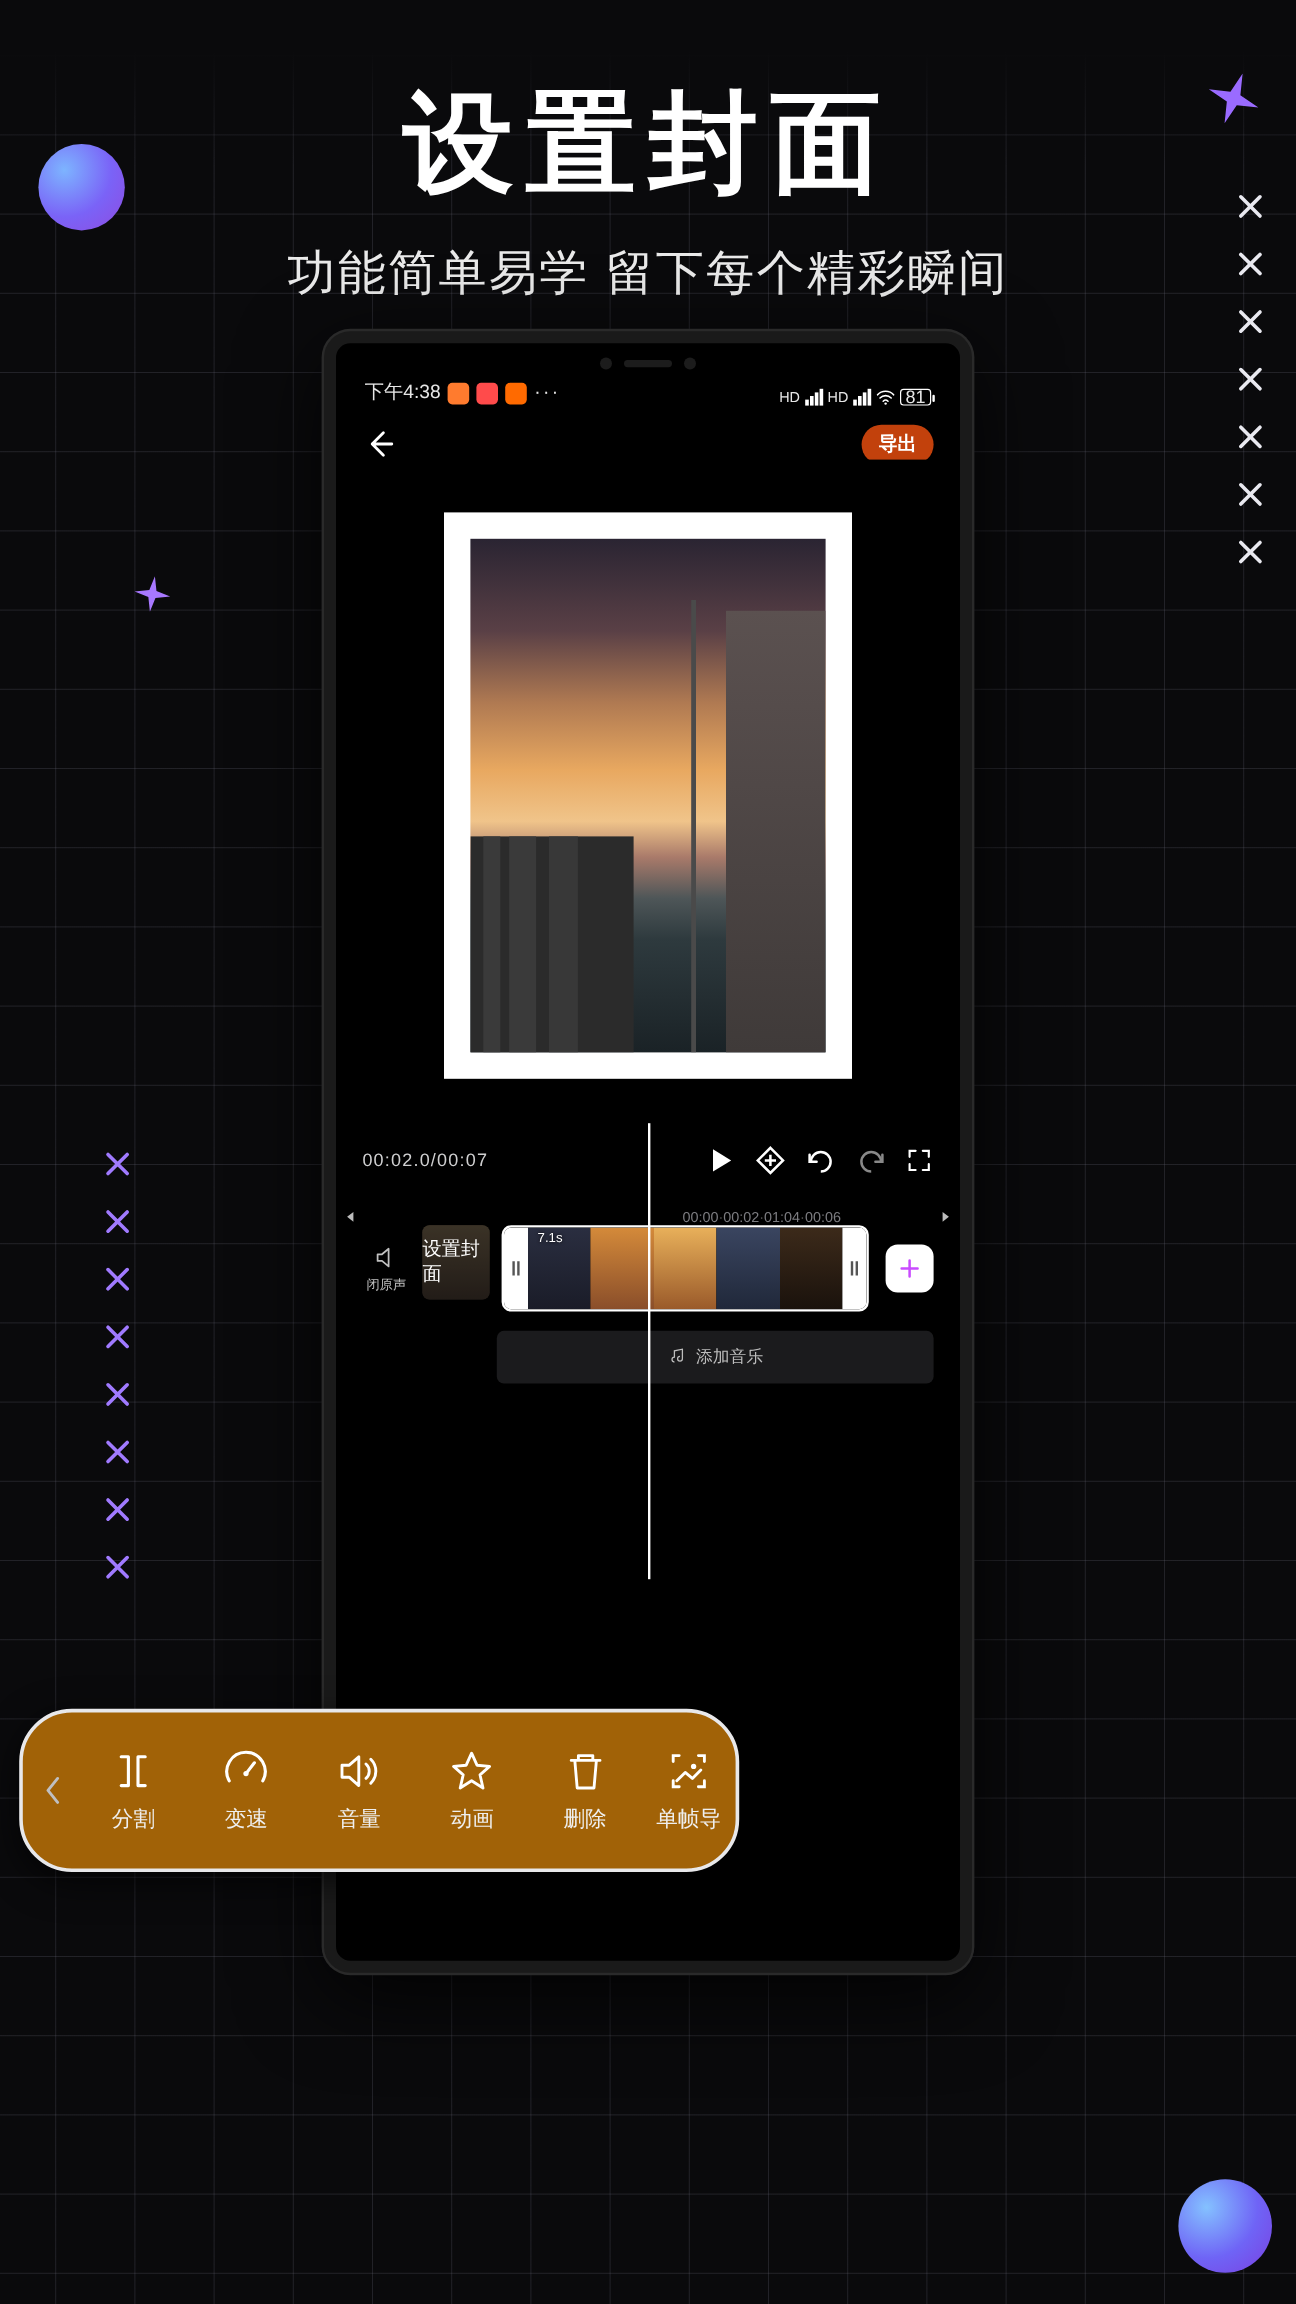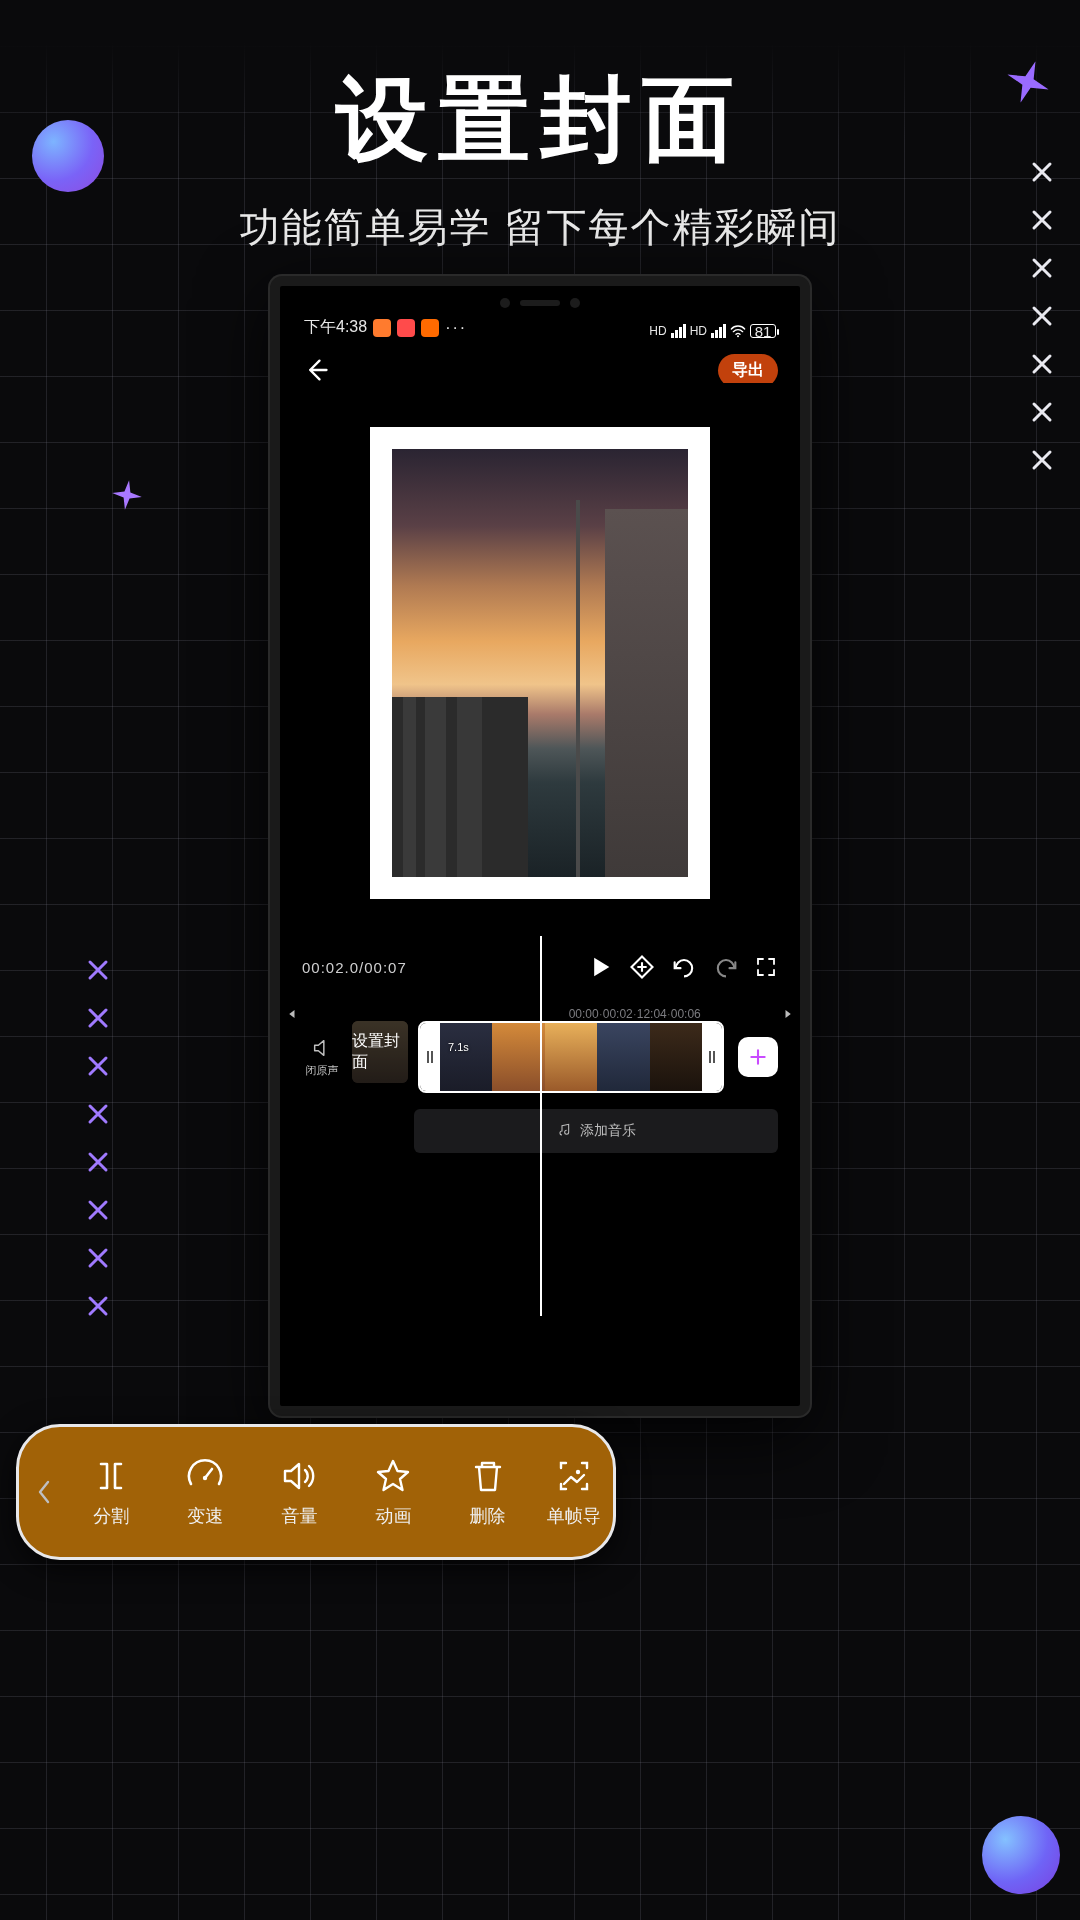--- a/index.html
+++ b/index.html
@@ -88,24 +88,24 @@
     font-weight: 400;
     letter-spacing: 2px;
     color:#eaeaea;
   }
 
   
   .phone {
     position: absolute;
     left: 50%; top: 276px;
     transform: translateX(-50%);
-    width: 540px; height: 1140px;
+    width: 540px; height: 1368px;
     background: #000;
     border: 10px solid #1a1a1a;
-    border-radius: 12px;
+    border-radius: 22px;
     box-shadow: 0 0 0 2px #2a2a2a, 0 20px 70px rgba(0,0,0,.8);
     overflow: hidden;
     z-index: 4;
     padding-left: 28px;
   }
   .notch {
     position: absolute; top: 10px; left: 50%; transform: translateX(-50%);
     width: 80px; height: 14px;
     display:flex; gap:10px; align-items:center; justify-content:center;
   }
@@ -225,21 +225,21 @@
     display:flex; align-items:center; justify-content:center;
     font-size:16px; color:#fff;
   }
   .cover-btn .shade { position:absolute; inset:0; background:rgba(0,0,0,.45); border-radius:6px;}
   .cover-btn span { position:relative; z-index:1;}
   .clip-strip {
     flex:1; display:flex; gap:0; border-radius:8px; overflow:hidden;
     border:2px solid #fff; position:relative;
   }
   .clip-strip .dur {
-    position:absolute; top:18px; left:28px; font-size:11px; color:#fff; z-index:2;
+    position:absolute; top:3px; left:28px; font-size:11px; color:#fff; z-index:2;
     text-shadow:0 0 3px #000;
   }
   .clip-strip .handle {
     width:20px; background:#fff; display:flex; align-items:center; justify-content:center;
     color:#333;
   }
   .clip-strip .handle svg { width:10px; height:18px;}
   .clip-strip .thumb { flex:1; }
   .t1 { background:linear-gradient(#2a2e40,#1a1c28);}
   .t2 { background:linear-gradient(#d48a3a,#8a4e2a);}
@@ -461,21 +461,21 @@
 
     <div class="ruler phone-pad">
       <svg class="seek-end" viewBox="0 0 24 24">
           <path d="M7 5 V19 M18 5 L9 12 L18 19 Z" fill="#bcbcbc"></path>
         </svg>
       <span style="flex:1"></span>
       <span>00:00</span>
       <span class="dot">·</span>
       <span>00:02</span>
       <span class="dot">·</span>
-      <span>12:04</span>
+      <span>01:04</span>
       <span class="dot">·</span>
       <span>00:06</span>
       <span style="flex:.3"></span>
       <svg class="seek-end" viewBox="0 0 24 24">
           <path d="M17 5 V19 M6 5 L15 12 L6 19 Z" fill="#bcbcbc"></path>
         </svg>
     </div>
 
     <div class="timeline phone-pad">
       <div class="sound-col">

